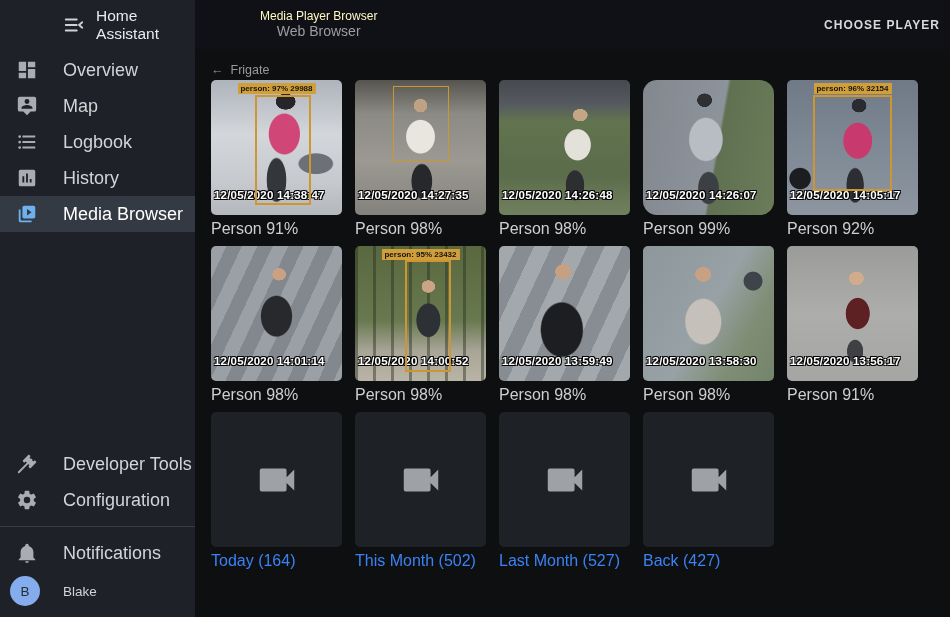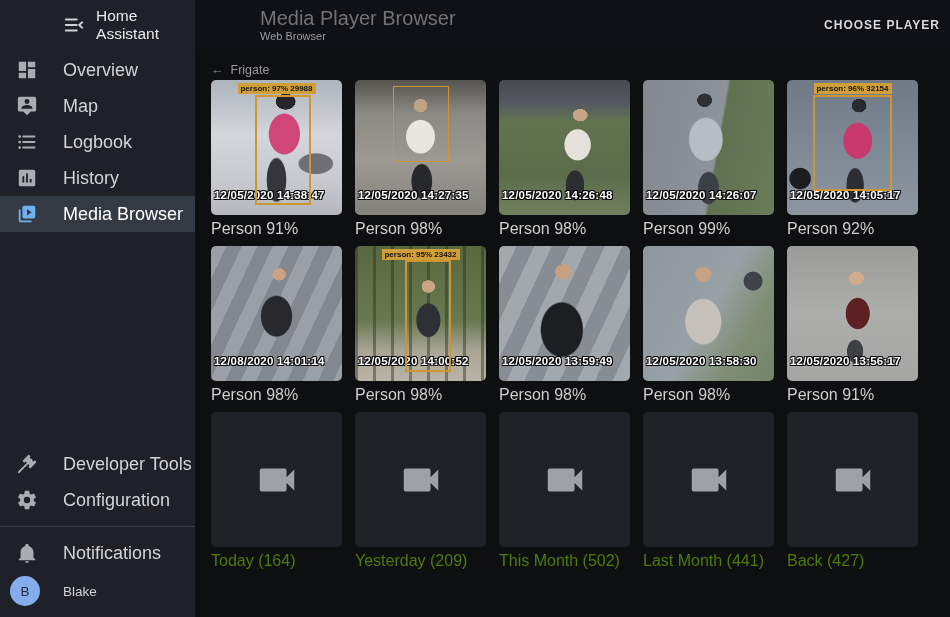--- a/index.html
+++ b/index.html
@@ -20,33 +20,33 @@
   .nav-item.selected .nicon { color:#6fb0ee; }
   .sidebar-bottom { margin-top:auto; padding-bottom:6px; }
   .sb-divider { border-top:1px solid #383c43; margin:8px 0; }
   .user-item { height:40px; display:flex; align-items:center; padding-left:10px; color:#d2d4d7; font-size:13.5px; cursor:pointer; }
   .avatar { width:30px; height:30px; border-radius:50%; background:#85acec; color:#262d36; display:flex; align-items:center; justify-content:center; font-size:13.5px; margin-right:23px; }
 
   
   .main { flex:1; display:flex; flex-direction:column; background:#0e0f11; min-width:0; }
   .appbar { height:49px; flex:0 0 49px; display:flex; align-items:center; background:#101116; }
   .appbar-titles { margin-left:65px; line-height:1.15; }
-  .appbar-title { color:#737373; font-size:20px; }
-  .appbar-subtitle { color:#9b9da0; font-size:11px; }
+  .appbar-title { color:#fef9c3; font-size:12px; }
+  .appbar-subtitle { color:#9b9da0; font-size:14px;text-align:center; }
   .choose-player { margin-left:auto; margin-right:10px; color:#d9d9d9; font-size:12px; font-weight:700; letter-spacing:1px; cursor:pointer; }
 
   .content { flex:1; padding:9px 16px 0 16px; overflow:hidden; }
   .breadcrumb { display:flex; align-items:center; gap:7px; color:#9a9a9a; font-size:12.5px; margin:5px 0 3px; width:max-content; cursor:pointer; }
   .page-title { color:#ffffff; font-size:25px; font-weight:700; margin:1px 0 15px; }
 
   .grid { display:grid; grid-template-columns:repeat(5,131px); column-gap:13px; row-gap:10px; }
   .card { width:131px; cursor:pointer; }
   .thumb { width:131px; height:135px; border-radius:5px; position:relative; overflow:hidden; background:#1e2125; }
   .caption { margin-top:5px; font-size:16px; color:#cfcfcf; height:16px; white-space:nowrap; }
-  .folder-caption { color:#4d7c0f; }
+  .folder-caption { color:#3b82f6; }
   .ts { position:absolute; left:3px; bottom:14px; color:#fff; font-size:11.5px; font-weight:700; letter-spacing:.2px; white-space:nowrap;
         text-shadow:-1px -1px 0 #000,1px -1px 0 #000,-1px 1px 0 #000,1px 1px 0 #000; }
   .det { position:absolute; top:3px; left:50%; transform:translateX(-50%); background:#d19f3a; color:#141414; font-size:8px; font-weight:700; line-height:11px; padding:0 3px; white-space:nowrap; z-index:2; }
   .bbox { position:absolute; border:2px solid #cd9631; z-index:1; }
   .bb0 { left:44px; top:15px; width:56px; height:110px; }
   .bb1 { left:38px; top:6px; width:56px; height:76px; border-width:1px; }
   .bb4 { left:26px; top:15px; width:79px; height:96px; }
   .bb6 { left:50px; top:14px; width:46px; height:112px; }
   .folder { display:flex; align-items:center; justify-content:center; }
   .folder svg { width:46px; height:46px; fill:#9ea2a6; }
@@ -65,21 +65,21 @@
     linear-gradient(180deg,#55544f 0%,#8c8a84 25%,#9b9992 60%,#84827c 100%); }
   .ph2 { background:
     radial-gradient(ellipse 12px 10px at 62% 26%, #c4a586 0 60%, transparent 63%),
     radial-gradient(ellipse 22px 26px at 60% 48%, #e3e1da 0 58%, transparent 62%),
     radial-gradient(ellipse 16px 26px at 58% 78%, #2c2e32 0 55%, transparent 60%),
     linear-gradient(180deg,#46494e 0%,#565a60 18%,#61734f 30%,#5b6c4a 70%,#718160 100%); }
   .ph3 { background:
     radial-gradient(ellipse 12px 11px at 47% 15%, #2e3033 0 60%, transparent 63%),
     radial-gradient(ellipse 28px 36px at 48% 44%, #b8bdc4 0 58%, transparent 62%),
     radial-gradient(ellipse 18px 28px at 50% 80%, #3c3f44 0 55%, transparent 60%),
-    linear-gradient(100deg,#83888f 0%,#8d939b 55%,#5f7150 57%,#6a7c5a 100%); }
+    linear-gradient(100deg,#83888f 0%,#8d939b 55%,#5f7150 57%,#6a7c5a 100%); border-radius: 14px; }
   .ph4 { background:
     radial-gradient(circle 17px at 10% 73%, #1c1d20 0 60%, transparent 66%),
     radial-gradient(ellipse 12px 11px at 55% 19%, #2a2b2e 0 60%, transparent 63%),
     radial-gradient(ellipse 24px 30px at 54% 45%, #c83a6d 0 58%, transparent 62%),
     radial-gradient(ellipse 15px 30px at 52% 78%, #2c2e33 0 55%, transparent 60%),
     linear-gradient(180deg,#6f7a86 0%,#7d8894 45%,#8d96a0 100%); }
   .ph5 { background:
     radial-gradient(ellipse 11px 10px at 52% 21%, #caa183 0 60%, transparent 63%),
     radial-gradient(ellipse 26px 34px at 50% 52%, #27292d 0 58%, transparent 62%),
     repeating-linear-gradient(115deg,#9aa0a6 0 14px,#82888e 14px 28px); }
@@ -242,21 +242,21 @@
           <div class="thumb ph4">
             <div class="det">person: 96% 32154</div>
             <div class="bbox bb4"></div>
             <div class="ts">12/05/2020 14:05:17</div>
           </div>
           <div class="caption">Person 92%</div>
         </div>
 
         <div class="card">
           <div class="thumb ph5">
-            <div class="ts">12/08/2020 14:01:14</div>
+            <div class="ts">12/05/2020 14:01:14</div>
           </div>
           <div class="caption">Person 98%</div>
         </div>
         <div class="card">
           <div class="thumb ph6">
             <div class="det">person: 95% 23432</div>
             <div class="bbox bb6"></div>
             <div class="ts">12/05/2020 14:00:52</div>
           </div>
           <div class="caption">Person 98%</div>
@@ -287,43 +287,35 @@
               </svg>
           </div>
           <div class="caption folder-caption">Today (164)</div>
         </div>
         <div class="card">
           <div class="thumb folder">
             <svg viewBox="0 0 24 24">
                 <path d="M17,10.5V7A1,1 0 0,0 16,6H4A1,1 0 0,0 3,7V17A1,1 0 0,0 4,18H16A1,1 0 0,0 17,17V13.5L21,17.5V6.5L17,10.5Z"></path>
               </svg>
           </div>
-          <div class="caption folder-caption">Yesterday (209)</div>
+          <div class="caption folder-caption">This Month (502)</div>
         </div>
         <div class="card">
           <div class="thumb folder">
             <svg viewBox="0 0 24 24">
                 <path d="M17,10.5V7A1,1 0 0,0 16,6H4A1,1 0 0,0 3,7V17A1,1 0 0,0 4,18H16A1,1 0 0,0 17,17V13.5L21,17.5V6.5L17,10.5Z"></path>
               </svg>
           </div>
-          <div class="caption folder-caption">This Month (502)</div>
+          <div class="caption folder-caption">Last Month (527)</div>
         </div>
         <div class="card">
           <div class="thumb folder">
             <svg viewBox="0 0 24 24">
                 <path d="M17,10.5V7A1,1 0 0,0 16,6H4A1,1 0 0,0 3,7V17A1,1 0 0,0 4,18H16A1,1 0 0,0 17,17V13.5L21,17.5V6.5L17,10.5Z"></path>
               </svg>
           </div>
-          <div class="caption folder-caption">Last Month (441)</div>
-        </div>
-        <div class="card">
-          <div class="thumb folder">
-            <svg viewBox="0 0 24 24">
-                <path d="M17,10.5V7A1,1 0 0,0 16,6H4A1,1 0 0,0 3,7V17A1,1 0 0,0 4,18H16A1,1 0 0,0 17,17V13.5L21,17.5V6.5L17,10.5Z"></path>
-              </svg>
-          </div>
           <div class="caption folder-caption">Back (427)</div>
         </div>
 
       </div>
     </div>
   </main>
 </div>
 
 </body></html>

